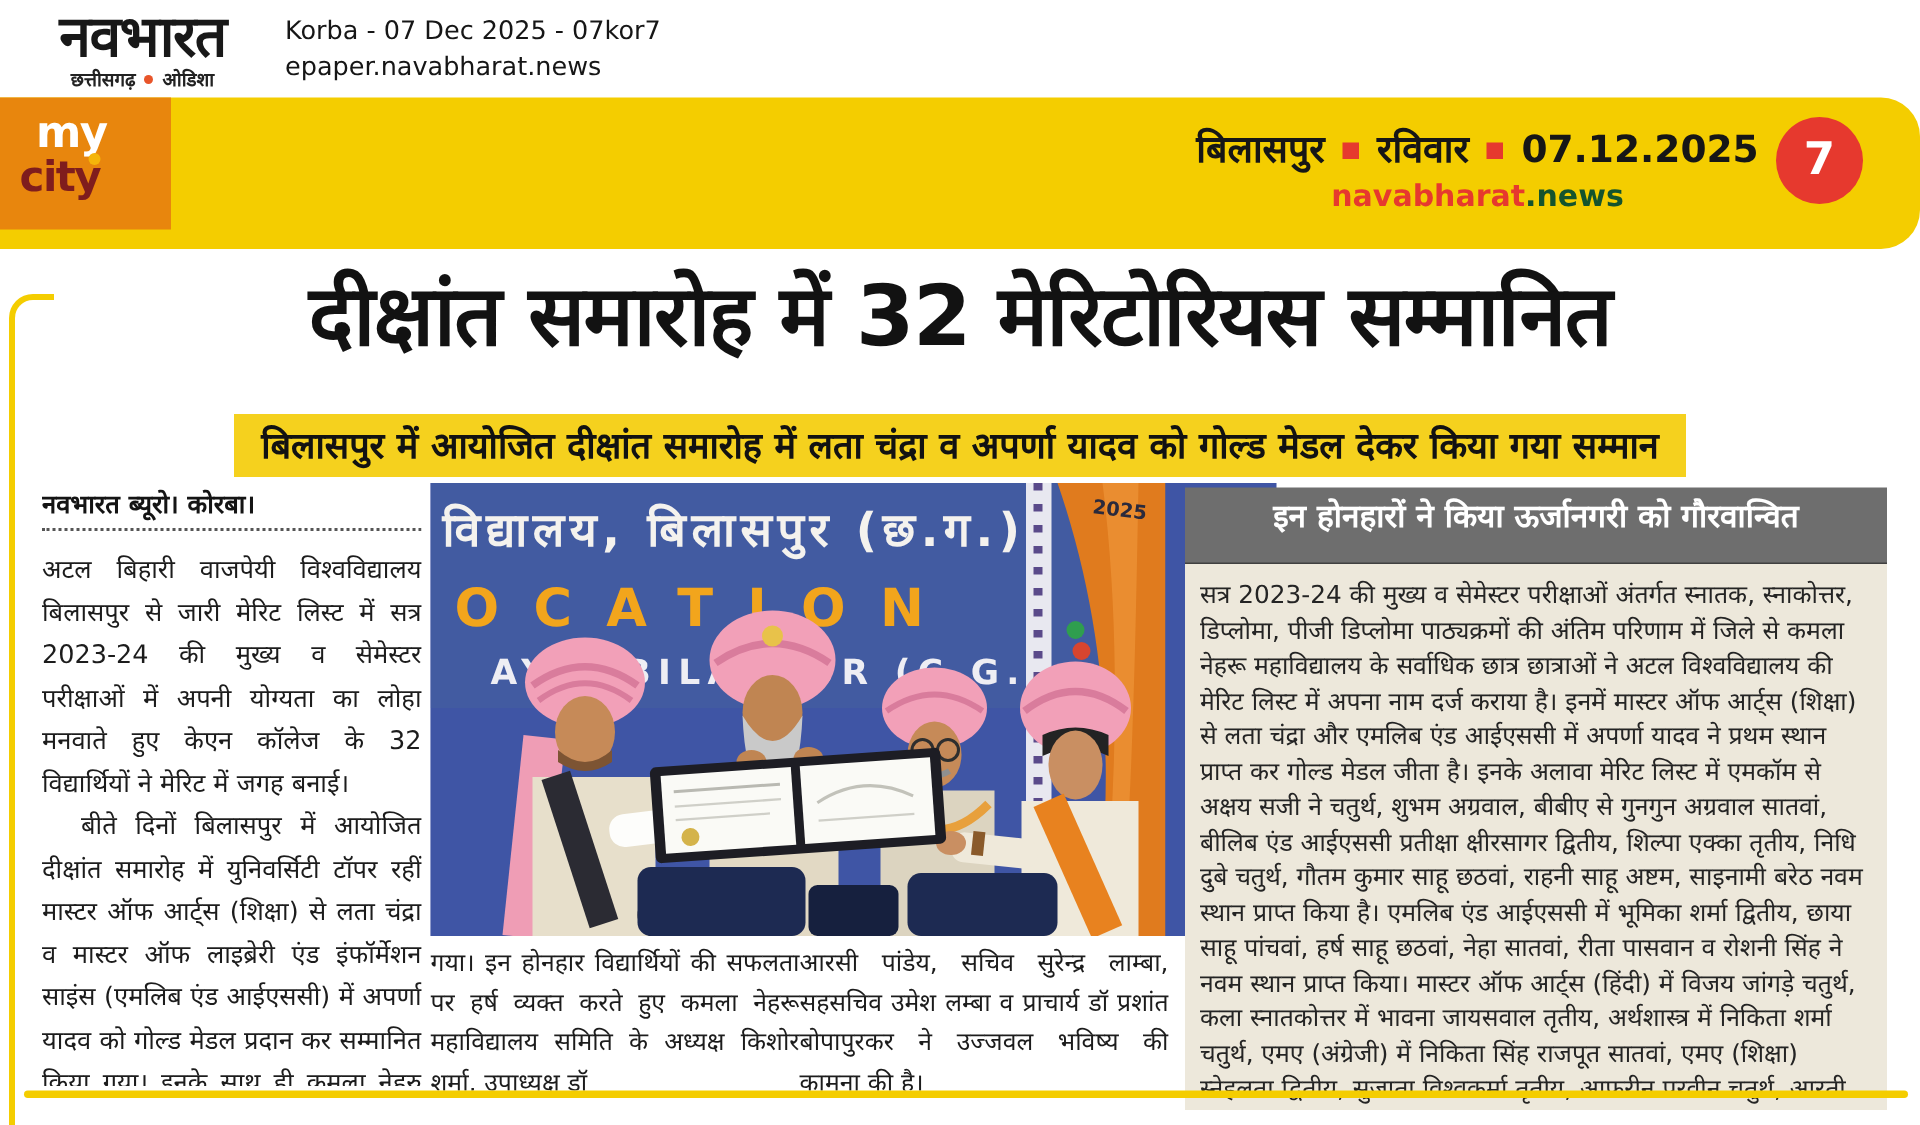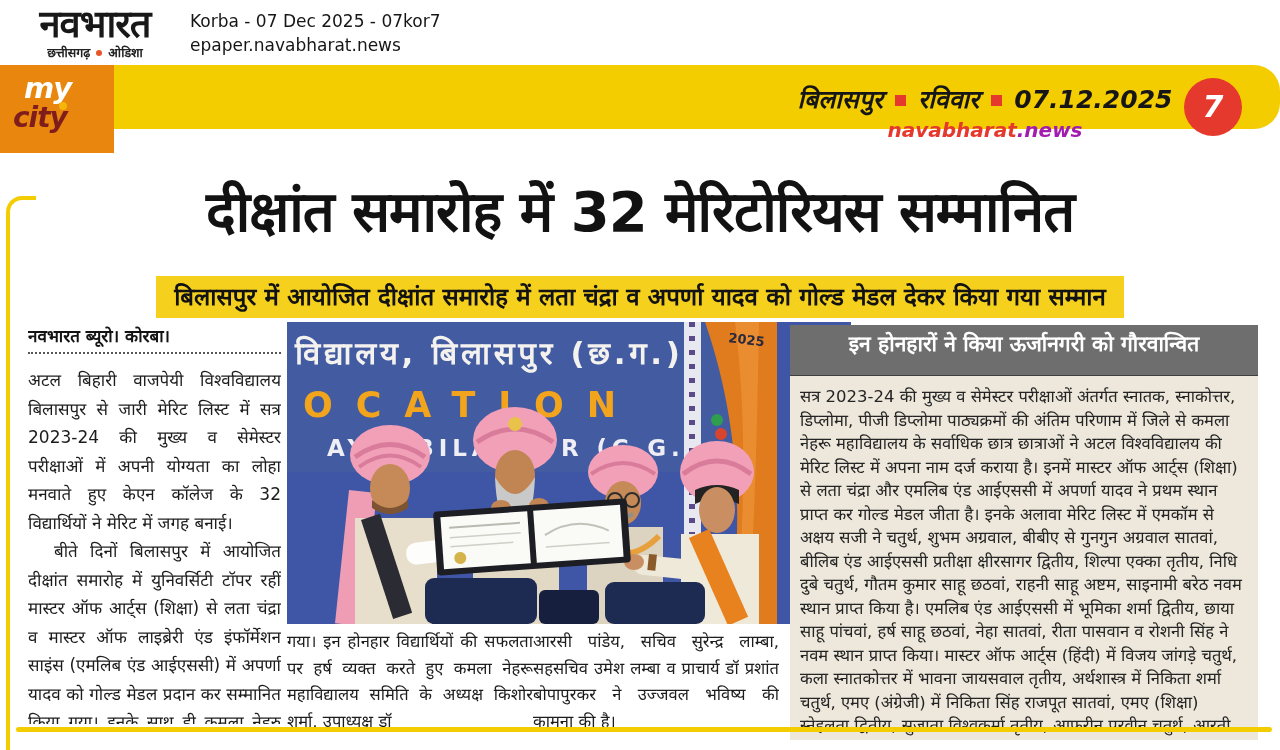--- a/index.html
+++ b/index.html
@@ -9,32 +9,32 @@
 
   
   .masthead{position:absolute;left:0;top:0;width:1280px;height:65px;background:#fff;}
   .logo-block{position:absolute;left:10px;top:4px;width:170px;text-align:center;}
   .logo-main{font-size:38px;font-weight:900;color:#181818;line-height:40px;letter-spacing:-1px;}
   .logo-tagline{font-size:12.5px;font-weight:700;color:#222;margin-top:0;display:flex;align-items:center;justify-content:center;gap:6px;}
   .tag-dot{width:6px;height:6px;border-radius:50%;background:#e8552a;display:inline-block;}
   .edition-info{position:absolute;left:190px;top:9px;font-size:17px;color:#161616;line-height:24px;}
 
   
-  .banner{position:absolute;left:0;top:65px;width:1280px;height:64px;background:#F4CD00;border-radius:0 26px 26px 0;font-style:italic;}
+  .banner{position:absolute;left:0;top:65px;width:1280px;height:101px;background:#F4CD00;border-radius:0 26px 26px 0;}
   .mycity{position:absolute;left:0;top:0;width:114px;height:88px;background:#E8860D;overflow:hidden;}
   .mycity .my{color:#fff;font-weight:900;font-size:29px;line-height:28px;padding:9px 0 0 24px;letter-spacing:-1px;}
   .mycity .city{color:#7f1d1d;font-weight:900;font-size:28px;line-height:32px;padding-left:13px;letter-spacing:-1px;}
   .mycity .i-dot{position:absolute;left:59px;top:37px;width:8px;height:8px;border-radius:50%;background:#F5B50A;}
   .city-title{position:absolute;left:390px;top:12px;width:200px;text-align:center;font-size:46px;font-weight:900;color:#00A263;line-height:60px;}
   .banner-right{position:absolute;left:770px;top:16px;width:430px;text-align:center;}
   .loc-line{font-size:25px;font-weight:800;color:#161616;white-space:nowrap;}
   .loc-line .sq{display:inline-block;width:11px;height:11px;background:#E6392E;margin:0 12px 2px 12px;}
   .site-line{font-size:20px;font-weight:800;margin-top:3px;}
   .site-red{color:#E6392E;}
-  .site-gray{color:#a21caf;}
+  .site-gray{color:#14532d;}
   .page-badge{position:absolute;right:38px;top:13px;width:58px;height:58px;border-radius:50%;background:#E6392E;color:#fff;font-size:30px;font-weight:900;text-align:center;line-height:58px;}
 
   
   .yellow-frame{position:absolute;left:6px;top:196px;width:30px;height:554px;border-left:4px solid #F4CD00;border-top:4px solid #F4CD00;border-top-left-radius:16px;}
   .bottom-rule{position:absolute;left:16px;top:727px;width:1256px;height:5px;background:#F4CD00;border-radius:3px;}
 
   
   .headline{position:absolute;left:30px;top:162px;width:1220px;margin:0;text-align:center;font-size:56px;line-height:100px;font-weight:900;color:#121212;white-space:nowrap;letter-spacing:-1px;}
   .subhead-wrap{position:absolute;left:0;top:276px;width:1280px;text-align:center;}
   .subhead{display:inline-block;background:#F5D11E;padding:3px 18px 6px;font-size:24px;font-weight:800;color:#121212;white-space:nowrap;}

